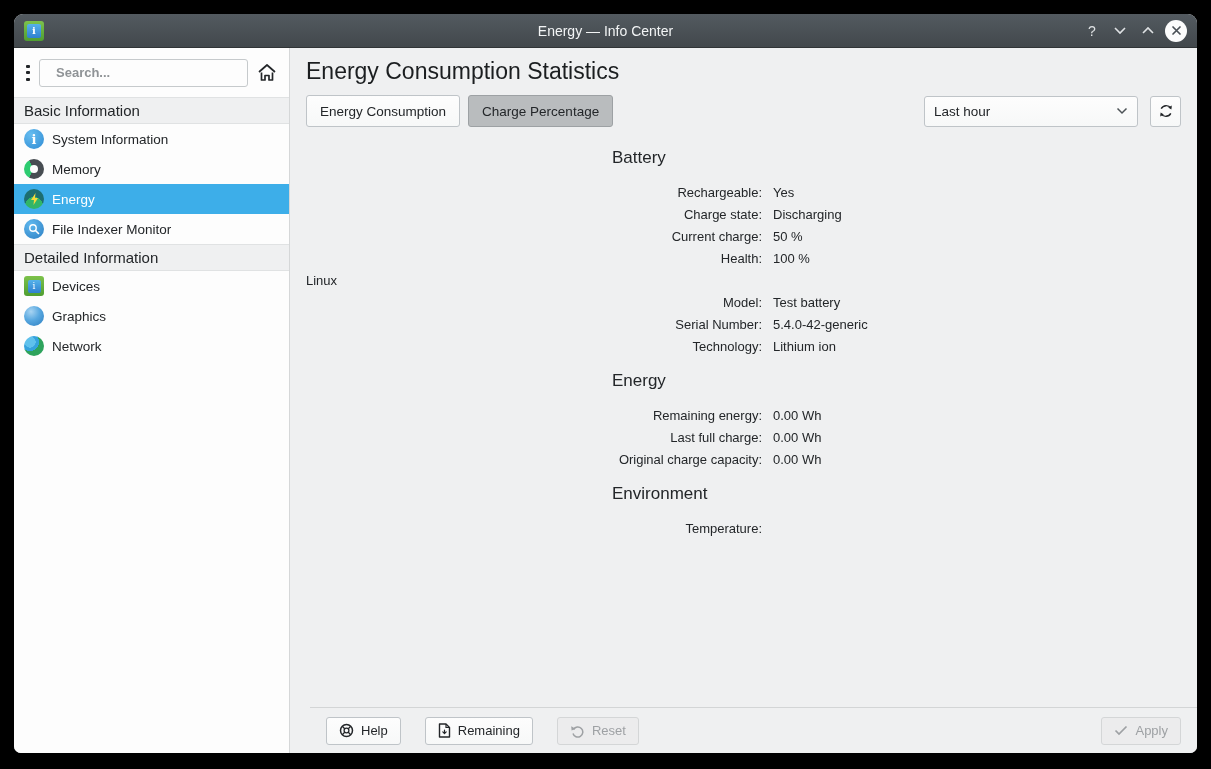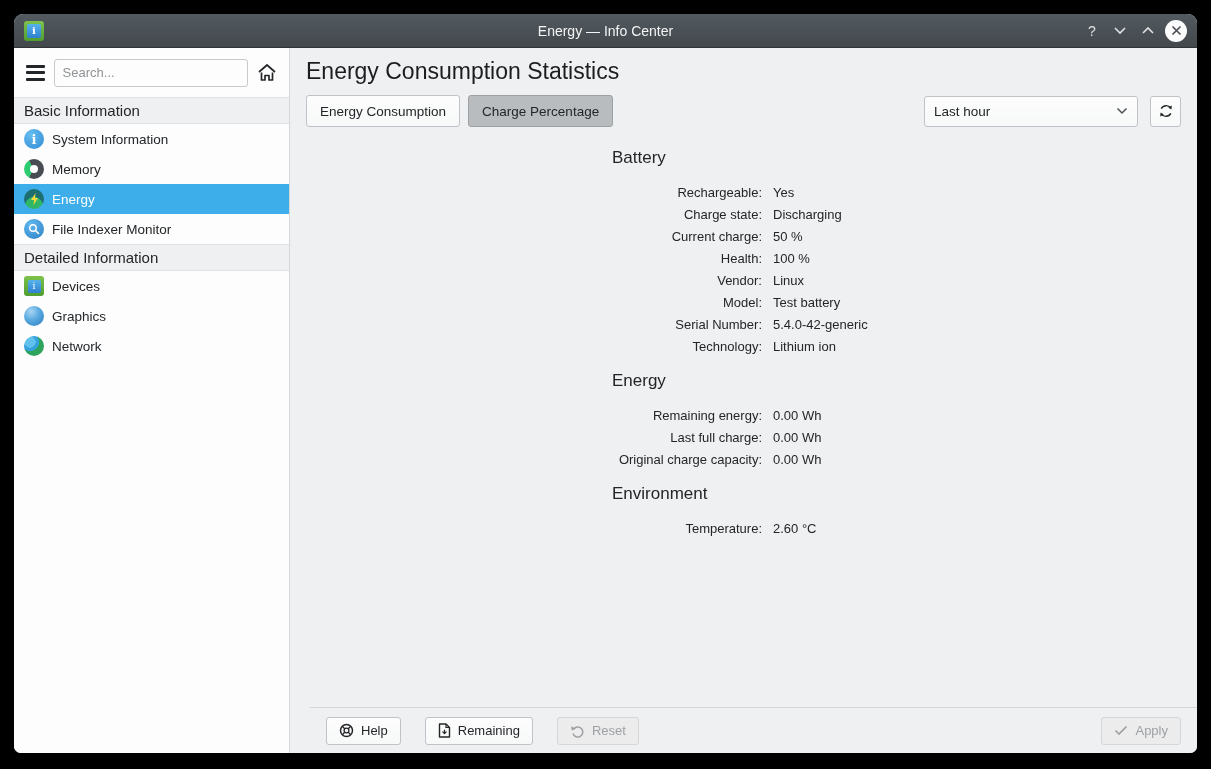--- a/index.html
+++ b/index.html
@@ -62,22 +62,22 @@
     display: flex; flex-direction: column;
   }
   .sidebar-top {
     height: 49px; flex: 0 0 49px; display: flex; align-items: center;
     padding: 0 12px; gap: 9px;
   }
   .hamburger { width: 20px; height: 16px; display: flex; flex-direction: column; justify-content: space-between; }
   .hamburger span { display: block; height: 3px; background: #232629; border-radius: 1px; }
   .search-input {
     flex: 1; height: 28px; border: 1px solid #c6cacc; border-radius: 3px;
-    background: #fdfdfd; font-size: 13px; padding: 0 8px; color: #232629;
-    font-family: inherit; outline: none;
+    background: #fdfdfd; font-size: 13px; padding: 0 16px; color: #232629;
+    font-family: inherit; outline: none; font-weight: bold;
   }
   .search-input::placeholder { color: #8f9396; }
   .home-btn { width: 22px; height: 22px; display: flex; align-items: center; justify-content: center; }
 
   .section-header {
     background: #eff0f1; border-top: 1px solid #e0e2e3; border-bottom: 1px solid #e0e2e3;
     font-size: 15px; padding: 4px 0 4px 10px; color: #232629;
   }
   .side-item {
     height: 30px; display: flex; align-items: center; gap: 8px;
@@ -306,21 +306,20 @@
         </div>
         <div class="form-row">
           <span class="row-label">Current charge:</span>
           <span class="row-value">50 %</span>
         </div>
         <div class="form-row">
           <span class="row-label">Health:</span>
           <span class="row-value">100 %</span>
         </div>
         <div class="form-row">
-          <span class="row-label">Vendor:</span>
           <span class="row-value">Linux</span>
         </div>
         <div class="form-row">
           <span class="row-label">Model:</span>
           <span class="row-value">Test battery</span>
         </div>
         <div class="form-row">
           <span class="row-label">Serial Number:</span>
           <span class="row-value">5.4.0-42-generic</span>
         </div>
@@ -339,21 +338,20 @@
           <span class="row-value">0.00 Wh</span>
         </div>
         <div class="form-row">
           <span class="row-label">Original charge capacity:</span>
           <span class="row-value">0.00 Wh</span>
         </div>
 
         <div class="form-section-title">Environment</div>
         <div class="form-row">
           <span class="row-label">Temperature:</span>
-          <span class="row-value">2.60 °C</span>
         </div>
       </div>
 
       <div class="footer">
         <button class="btn small">
           <svg width="15" height="15" viewBox="0 0 15 15">
             <circle cx="7.5" cy="7.5" r="6" fill="none" stroke="#232629" stroke-width="1.5"></circle>
             <circle cx="7.5" cy="7.5" r="2.4" fill="none" stroke="#232629" stroke-width="1.3"></circle>
             <path d="M3.3 3.3 L5.7 5.7 M11.7 3.3 L9.3 5.7 M3.3 11.7 L5.7 9.3 M11.7 11.7 L9.3 9.3" stroke="#232629" stroke-width="1.3"></path>
           </svg>

